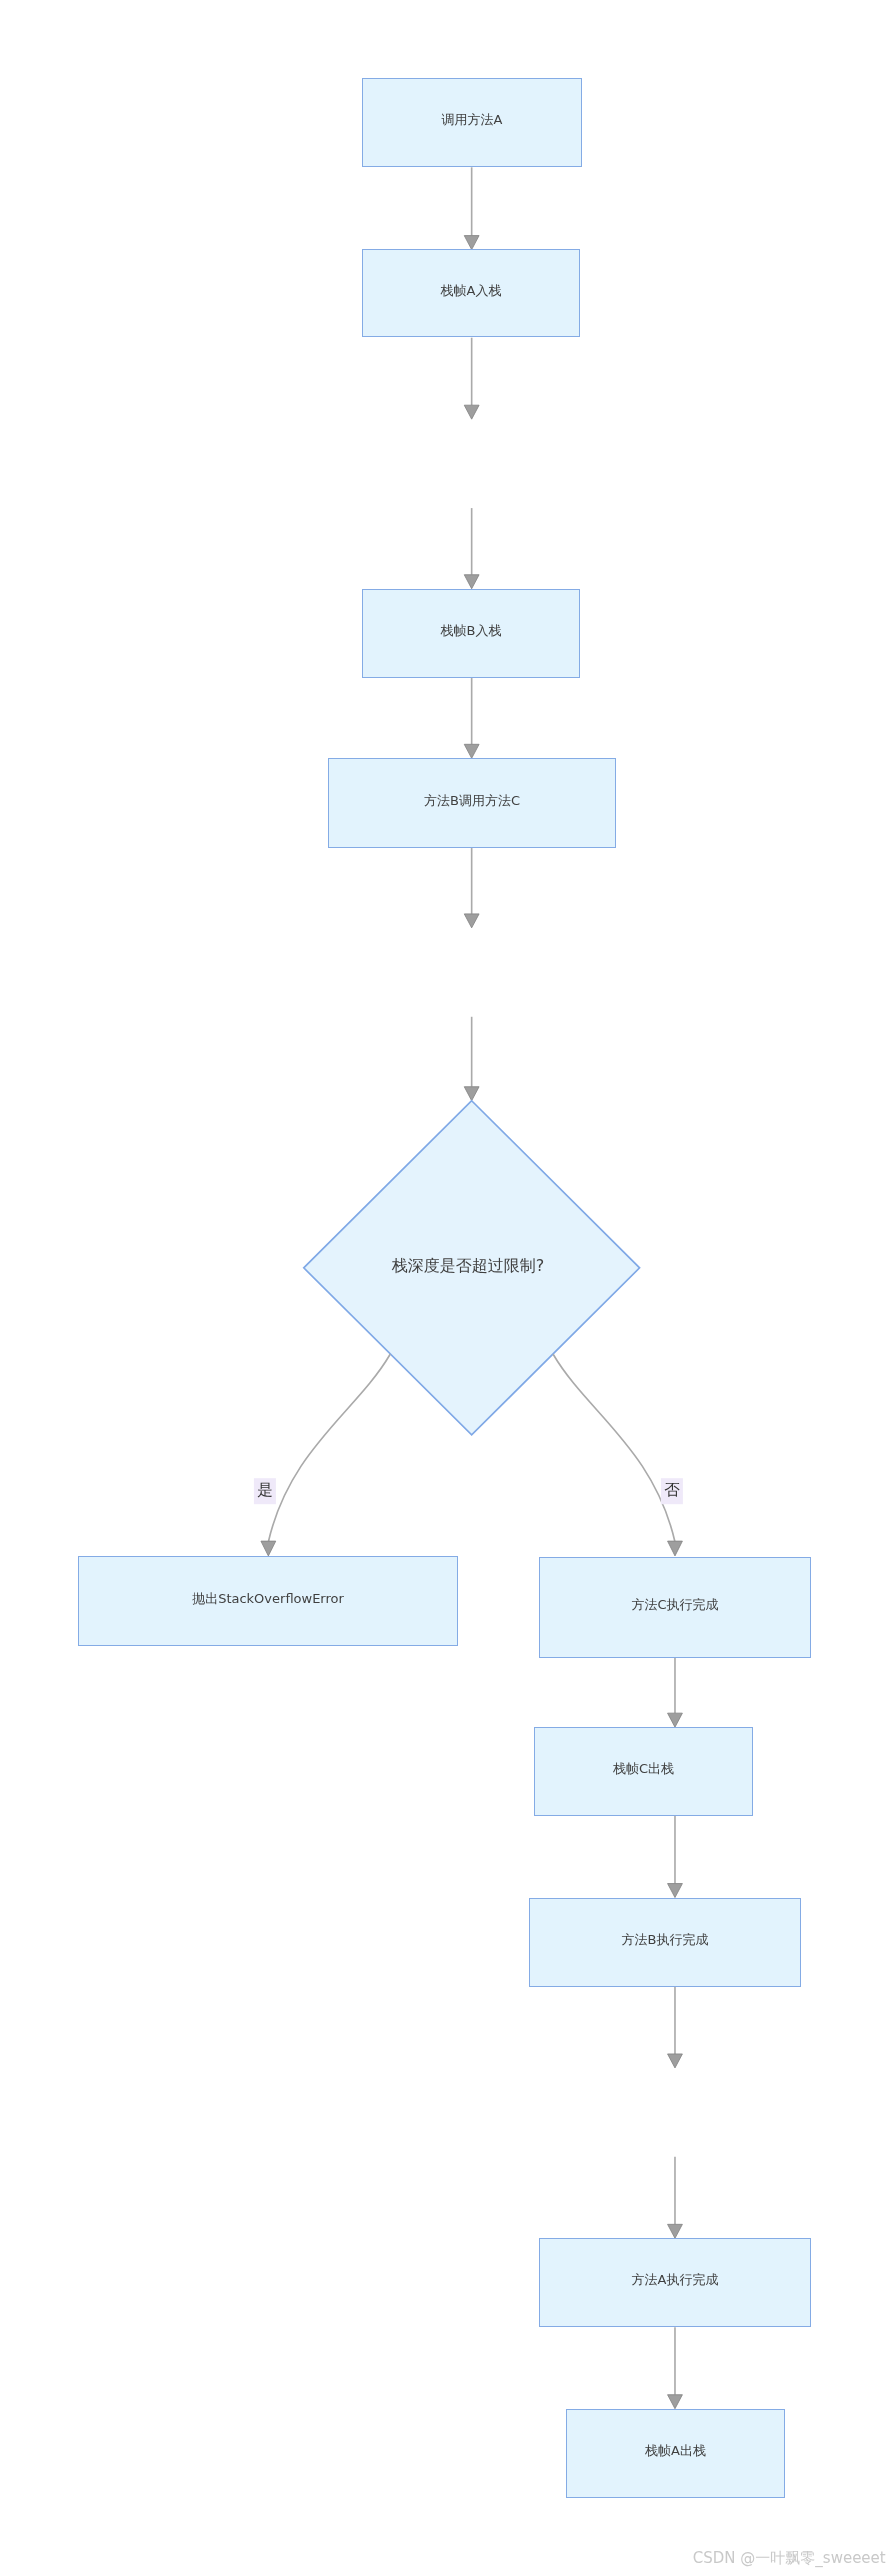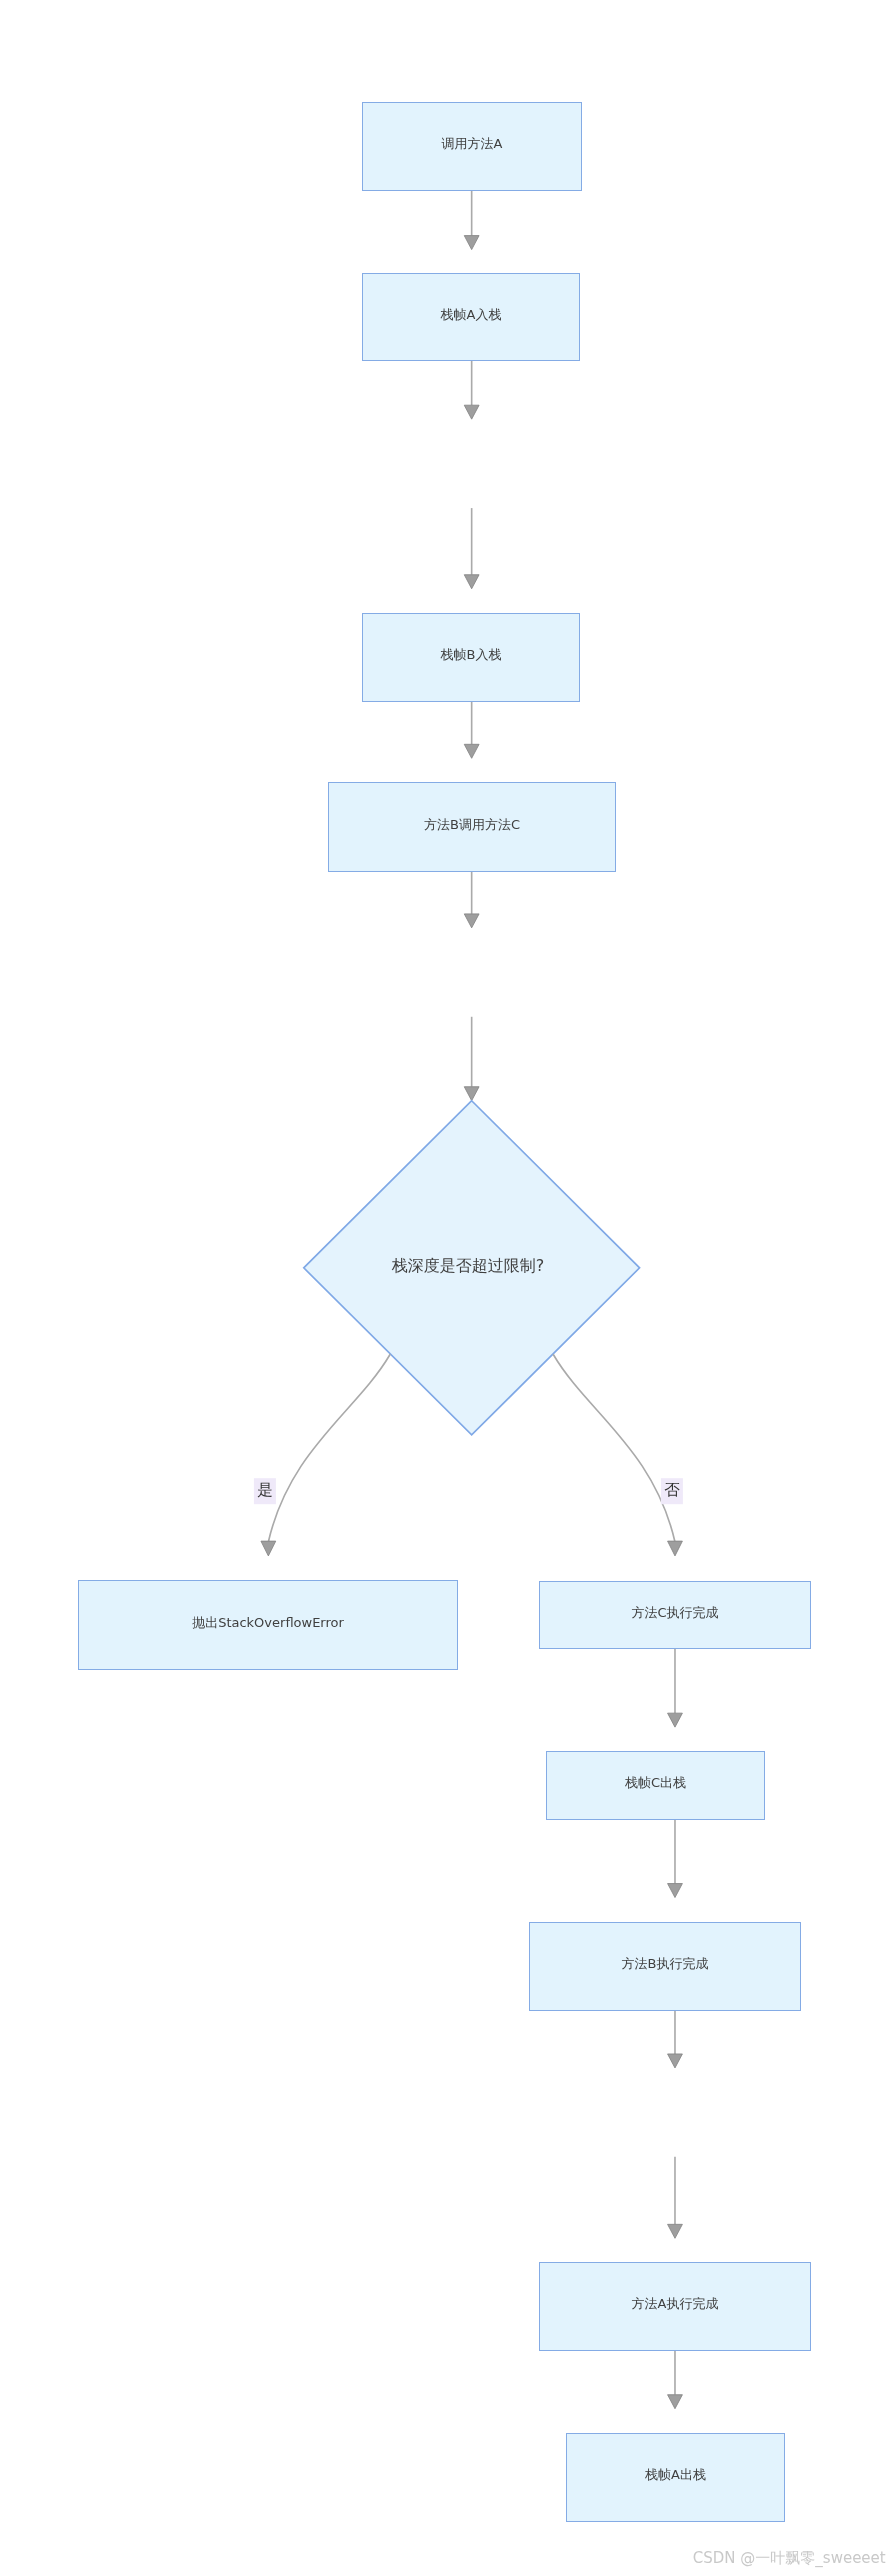--- a/index.html
+++ b/index.html
@@ -19,21 +19,20 @@
   .node{
     position:absolute;
     box-sizing:border-box;
     background:#e2f3fd;
     border:1.6px solid #84abe5;
     display:flex;align-items:center;justify-content:center;
     padding-bottom:5px;
     color:#3f3f3f;
     font-size:13px;
     text-align:center;
-    margin-top:24px;
   }
   .diamond-label{
     position:absolute;
     transform:translate(-50%,-50%);
     color:#3f3f3f;font-size:16px;white-space:nowrap;
   }
   .edge-chip{
     position:absolute;
     transform:translate(-50%,-50%);
     background:#efe9f9;
@@ -126,23 +125,23 @@
   <div class="node" style="left:328px;top:758px;width:288px;height:90px">方法B调用方法C</div>
 
 
   <div class="diamond-label" style="left:468px;top:1266px">栈深度是否超过限制?</div>
 
   <div class="edge-chip" style="left:265px;top:1491px">是</div>
   <div class="edge-chip" style="left:672px;top:1491px">否</div>
 
   <div class="node" style="left:78px;top:1556px;width:380px;height:90px">抛出StackOverflowError</div>
 
-  <div class="node" style="left:539px;top:1557px;width:272px;height:68px">方法C执行完成</div>
+  <div class="node" style="left:539px;top:1557px;width:272px;height:101px">方法C执行完成</div>
 
-  <div class="node" style="left:546px;top:1727px;width:219px;height:69px">栈帧C出栈</div>
+  <div class="node" style="left:534px;top:1727px;width:219px;height:89px">栈帧C出栈</div>
 
   <div class="node" style="left:529px;top:1898px;width:272px;height:89px">方法B执行完成</div>
 
 
   <div class="node" style="left:539px;top:2238px;width:272px;height:89px">方法A执行完成</div>
 
   <div class="node" style="left:566px;top:2409px;width:219px;height:89px">栈帧A出栈</div>
 
   <div class="watermark">CSDN @一叶飘零_sweeeet</div>
 

